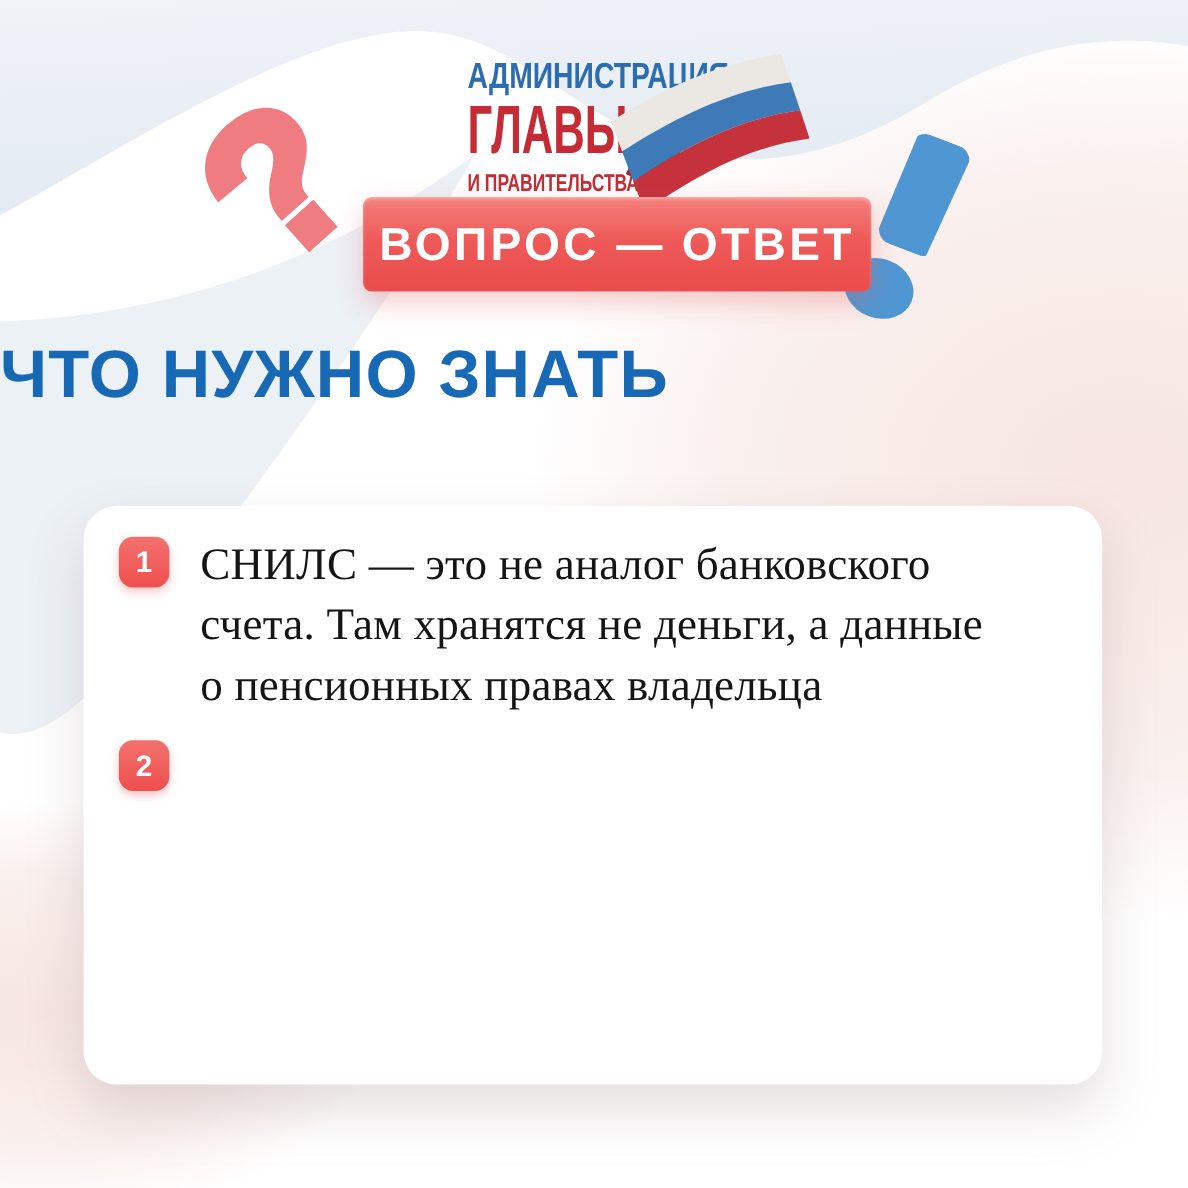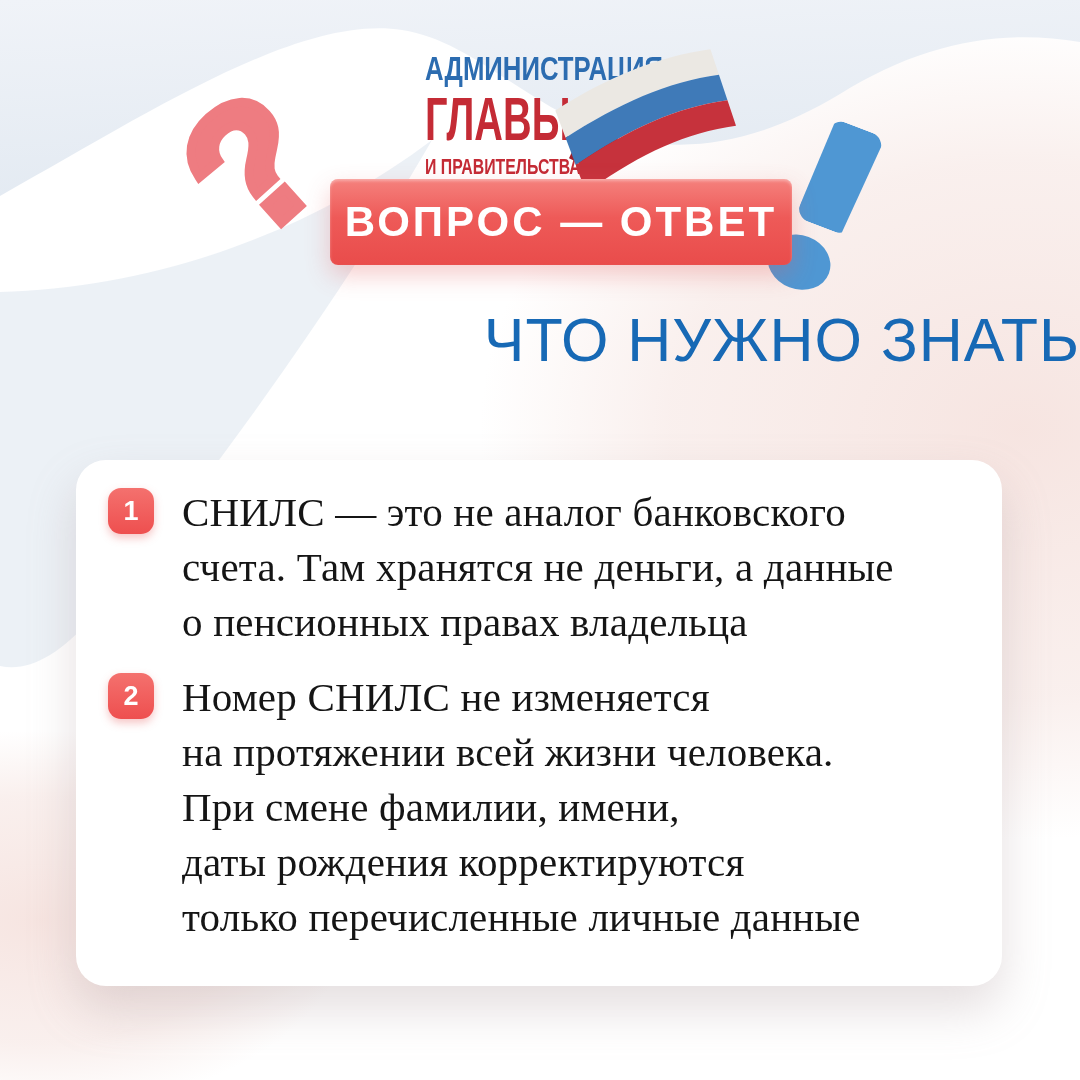--- a/index.html
+++ b/index.html
@@ -42,21 +42,21 @@
     border-radius:8px;display:flex;align-items:center;justify-content:center;
     box-shadow:0 10px 24px rgba(225,90,90,0.30), inset 0 2px 3px rgba(255,255,255,0.35);
   }
   .banner-label{
     color:#ffffff;font-size:42px;font-weight:bold;letter-spacing:3px;white-space:nowrap;
   }
 
   
   .title{
     position:absolute;left:0;top:307px;width:1080px;z-index:2;
-    text-align:right;color:#1769b5;font-weight:normal;font-size:61px;line-height:66px;
+    text-align:left;color:#1769b5;font-weight:bold;font-size:61px;line-height:66px;
     letter-spacing:1px;
   }
 
   
   .card{
     position:absolute;left:76px;top:460px;width:926px;height:526px;z-index:2;
     background:#ffffff;border-radius:30px;
     box-shadow:0 24px 48px rgba(160,140,142,0.28);
   }
   .badge{
@@ -131,20 +131,15 @@
     <div>ЧТО НУЖНО ЗНАТЬ</div>
   </div>
 
   <div class="card">
     <div class="badge badge-1">1</div>
     <div class="item-text item-text-1">СНИЛС — это не аналог банковского
 счета. Там хранятся не деньги, а данные
 о пенсионных правах владельца</div>
 
     <div class="badge badge-2">2</div>
-    <div class="item-text item-text-2">Номер СНИЛС не изменяется
-на протяжении всей жизни человека.
-При смене фамилии, имени,
-даты рождения корректируются
-только перечисленные личные данные</div>
   </div>
 
 </div>
 
 </body></html>

